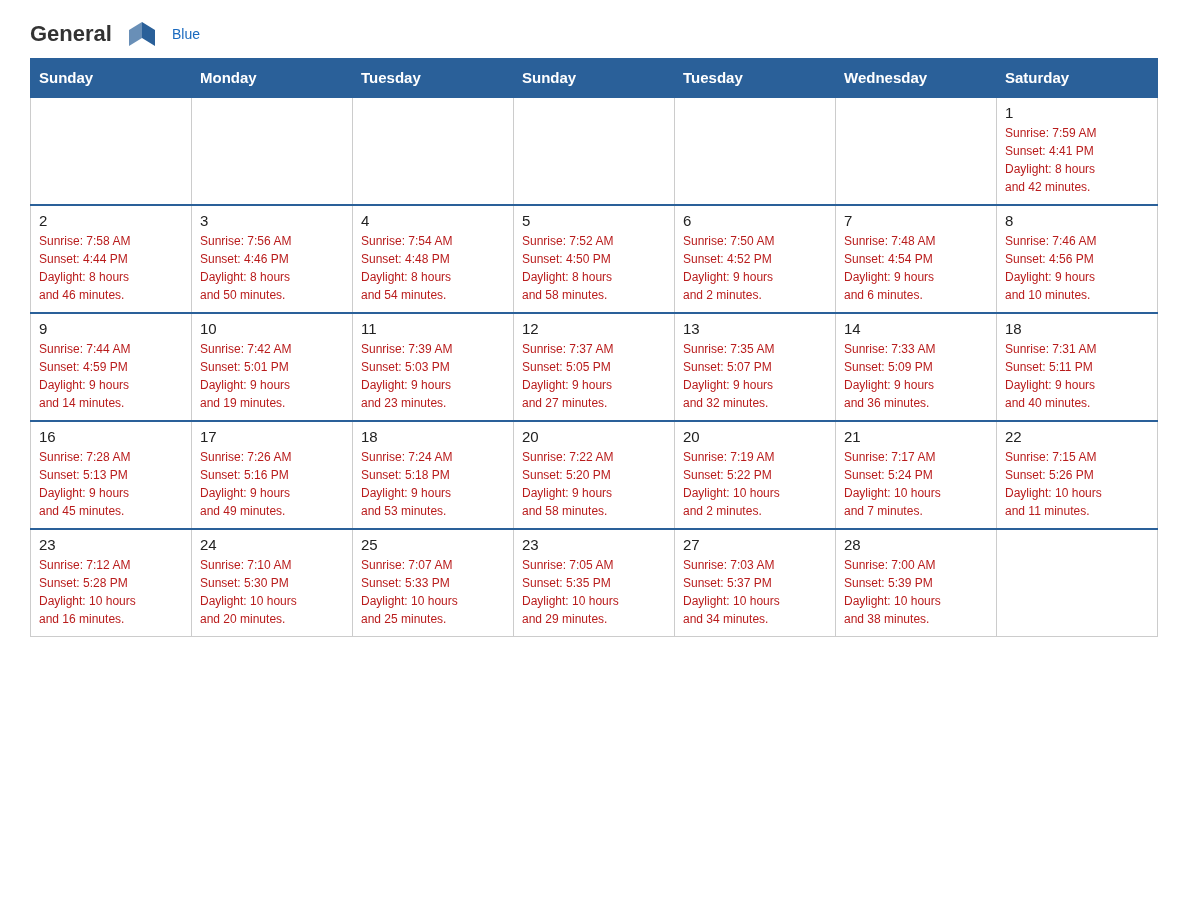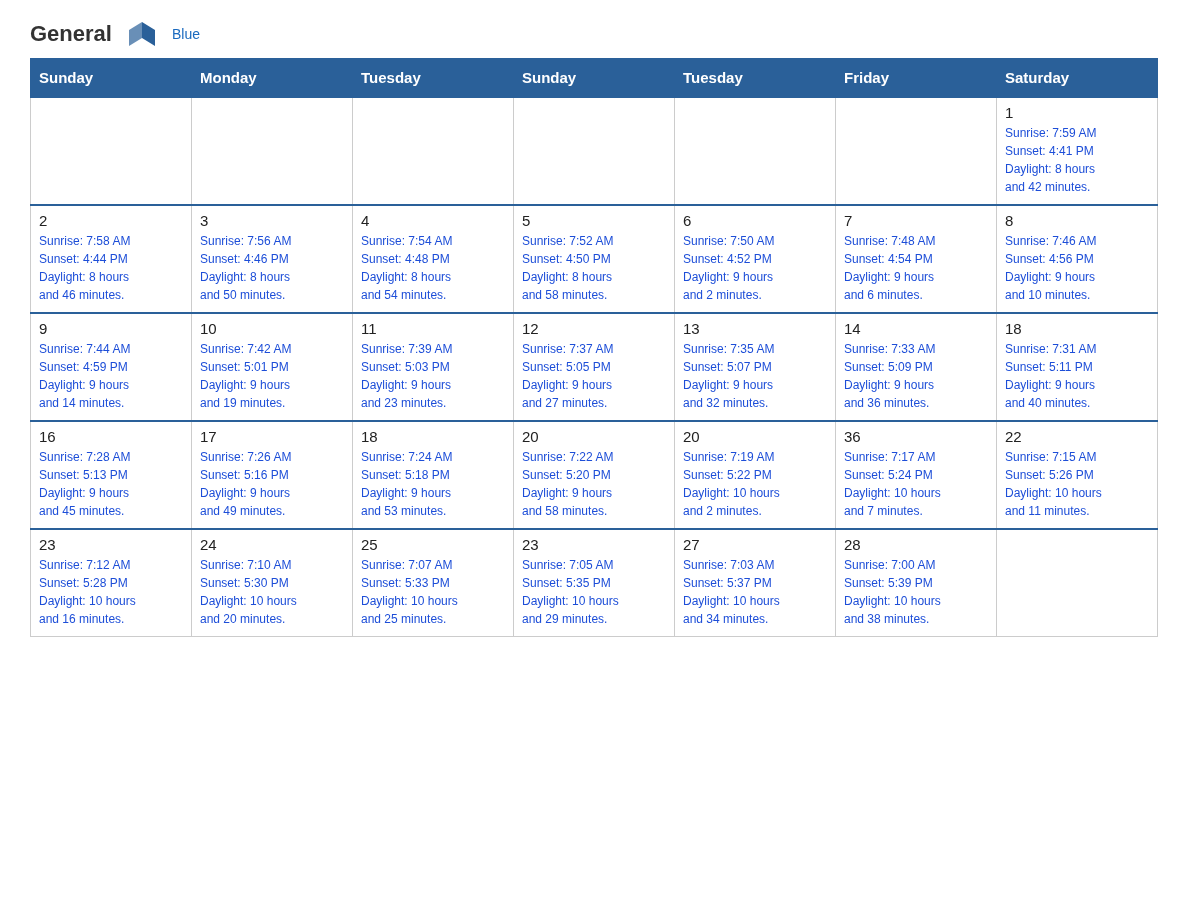--- a/index.html
+++ b/index.html
@@ -63,21 +63,21 @@
     }
     .day-number {
       font-size: 15px;
       font-weight: normal;
       color: #222;
       display: block;
       margin-bottom: 3px;
     }
     .day-info {
       font-size: 12px;
-      color: #1d4ed8;
+      color: #b91c1c;
       line-height: 1.5;
     }
     .empty-cell {
       background: #fff;
     }
   </style>
 </head>
 <body>
 
 <div class="header">
@@ -96,21 +96,21 @@
 </div>
 
 <table class="calendar">
   <thead>
     <tr>
     <th>Sunday</th>
         <th>Monday</th>
         <th>Tuesday</th>
         <th>Sunday</th>
         <th>Tuesday</th>
-        <th>Friday</th>
+        <th>Wednesday</th>
         <th>Saturday</th>
       </tr>
   </thead>
   <tbody id="calendar-body">
   <tr>
         <td class="empty-cell"></td>
         <td class="empty-cell"></td>
         <td class="empty-cell"></td>
         <td class="empty-cell"></td>
         <td class="empty-cell"></td>
@@ -195,21 +195,21 @@
         </td>
         <td>
           <span class="day-number">20</span>
           <div class="day-info">Sunrise: 7:22 AM<br>Sunset: 5:20 PM<br>Daylight: 9 hours<br>and 58 minutes.</div>
         </td>
         <td>
           <span class="day-number">20</span>
           <div class="day-info">Sunrise: 7:19 AM<br>Sunset: 5:22 PM<br>Daylight: 10 hours<br>and 2 minutes.</div>
         </td>
         <td>
-          <span class="day-number">36</span>
+          <span class="day-number">21</span>
           <div class="day-info">Sunrise: 7:17 AM<br>Sunset: 5:24 PM<br>Daylight: 10 hours<br>and 7 minutes.</div>
         </td>
         <td>
           <span class="day-number">22</span>
           <div class="day-info">Sunrise: 7:15 AM<br>Sunset: 5:26 PM<br>Daylight: 10 hours<br>and 11 minutes.</div>
         </td>
       </tr>
       <tr>
         <td>
           <span class="day-number">23</span>

